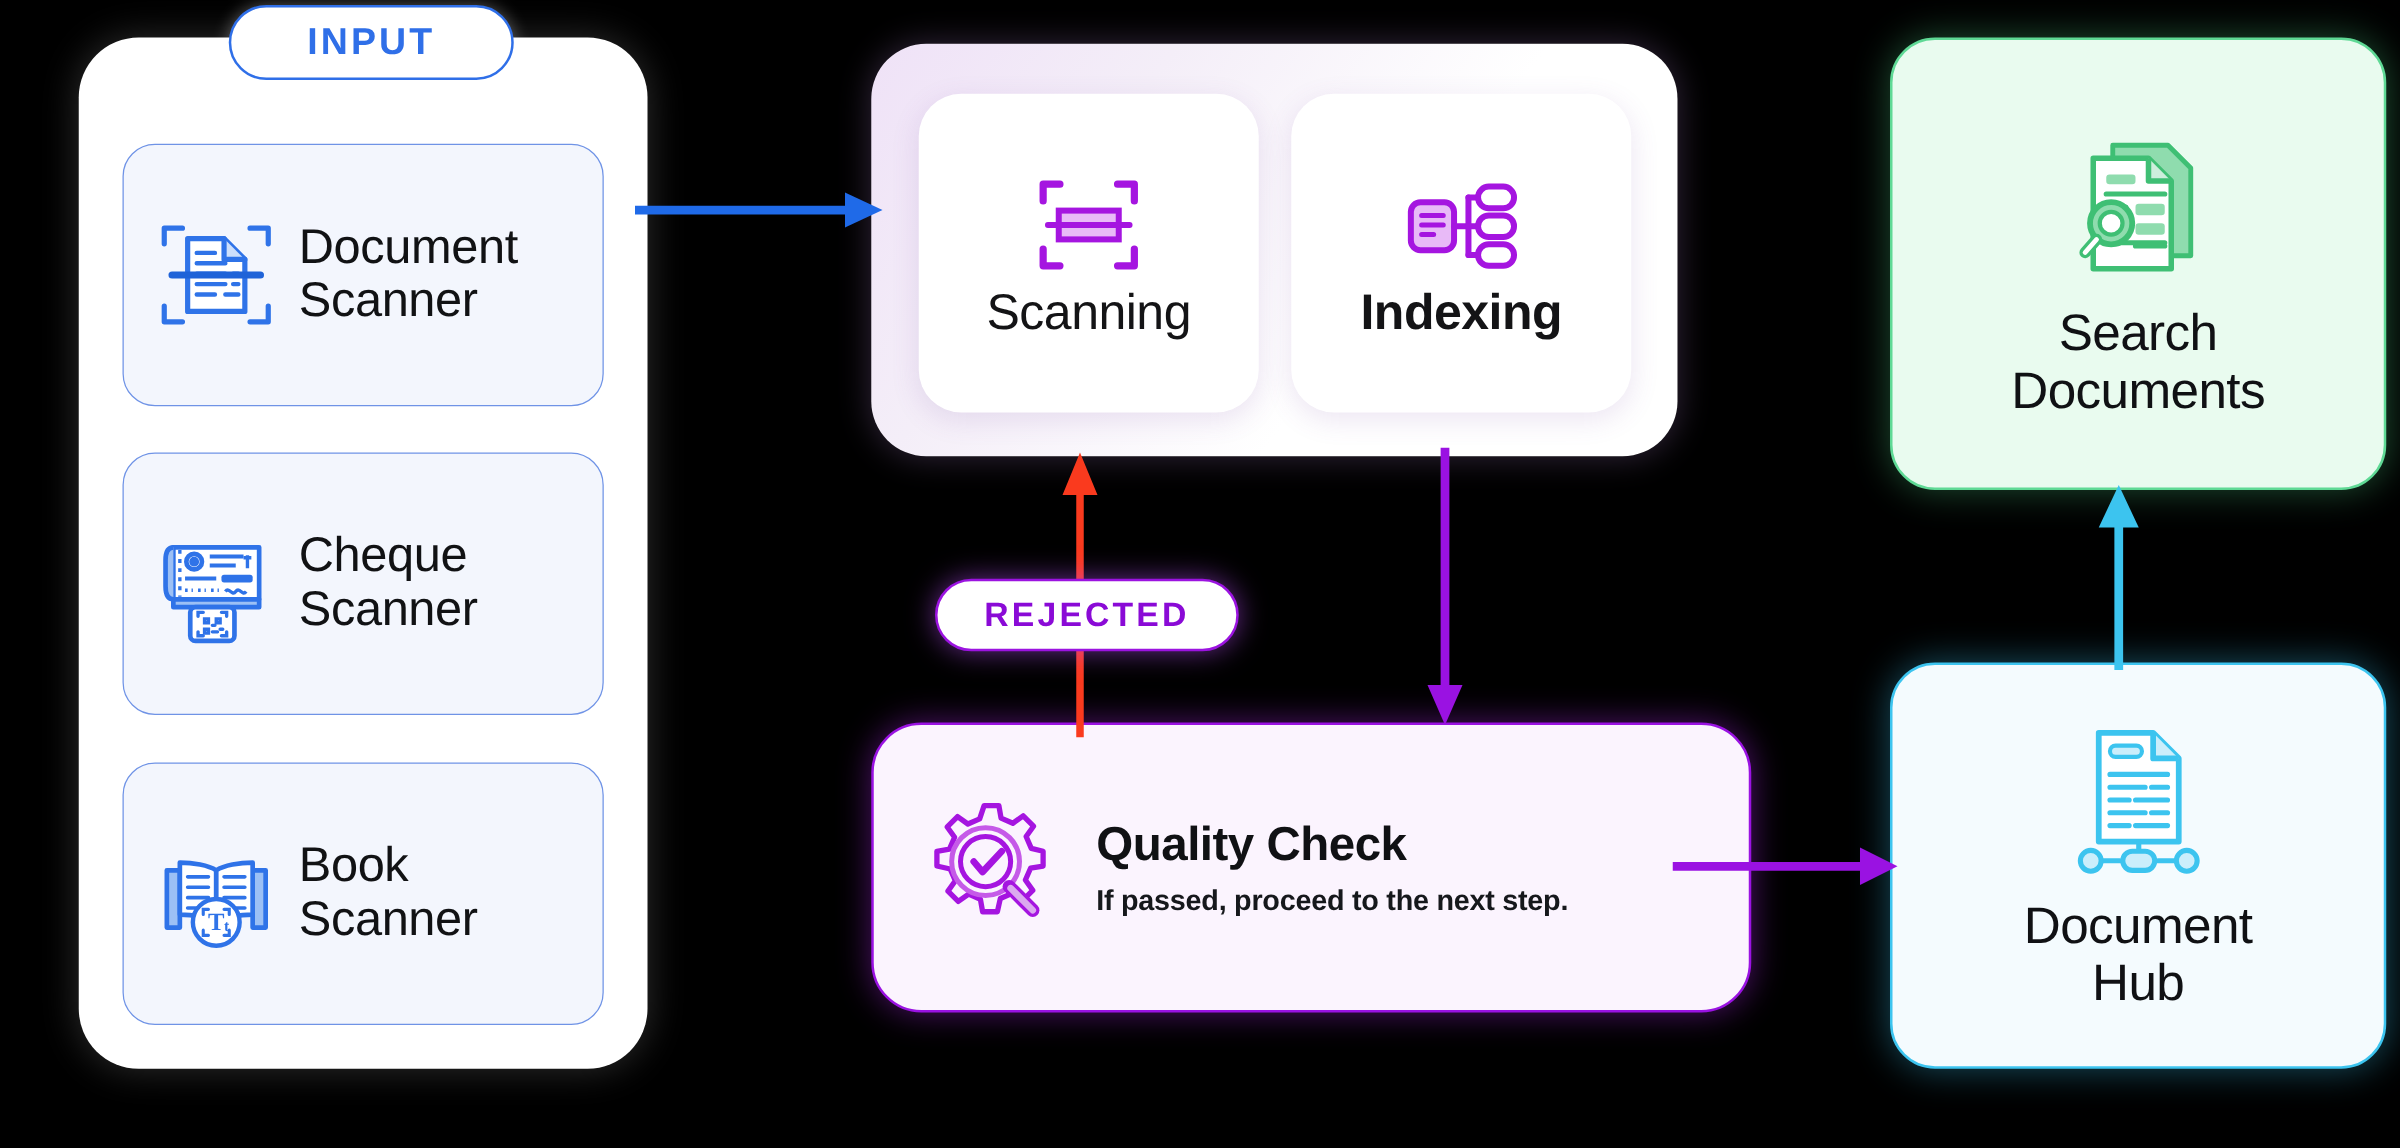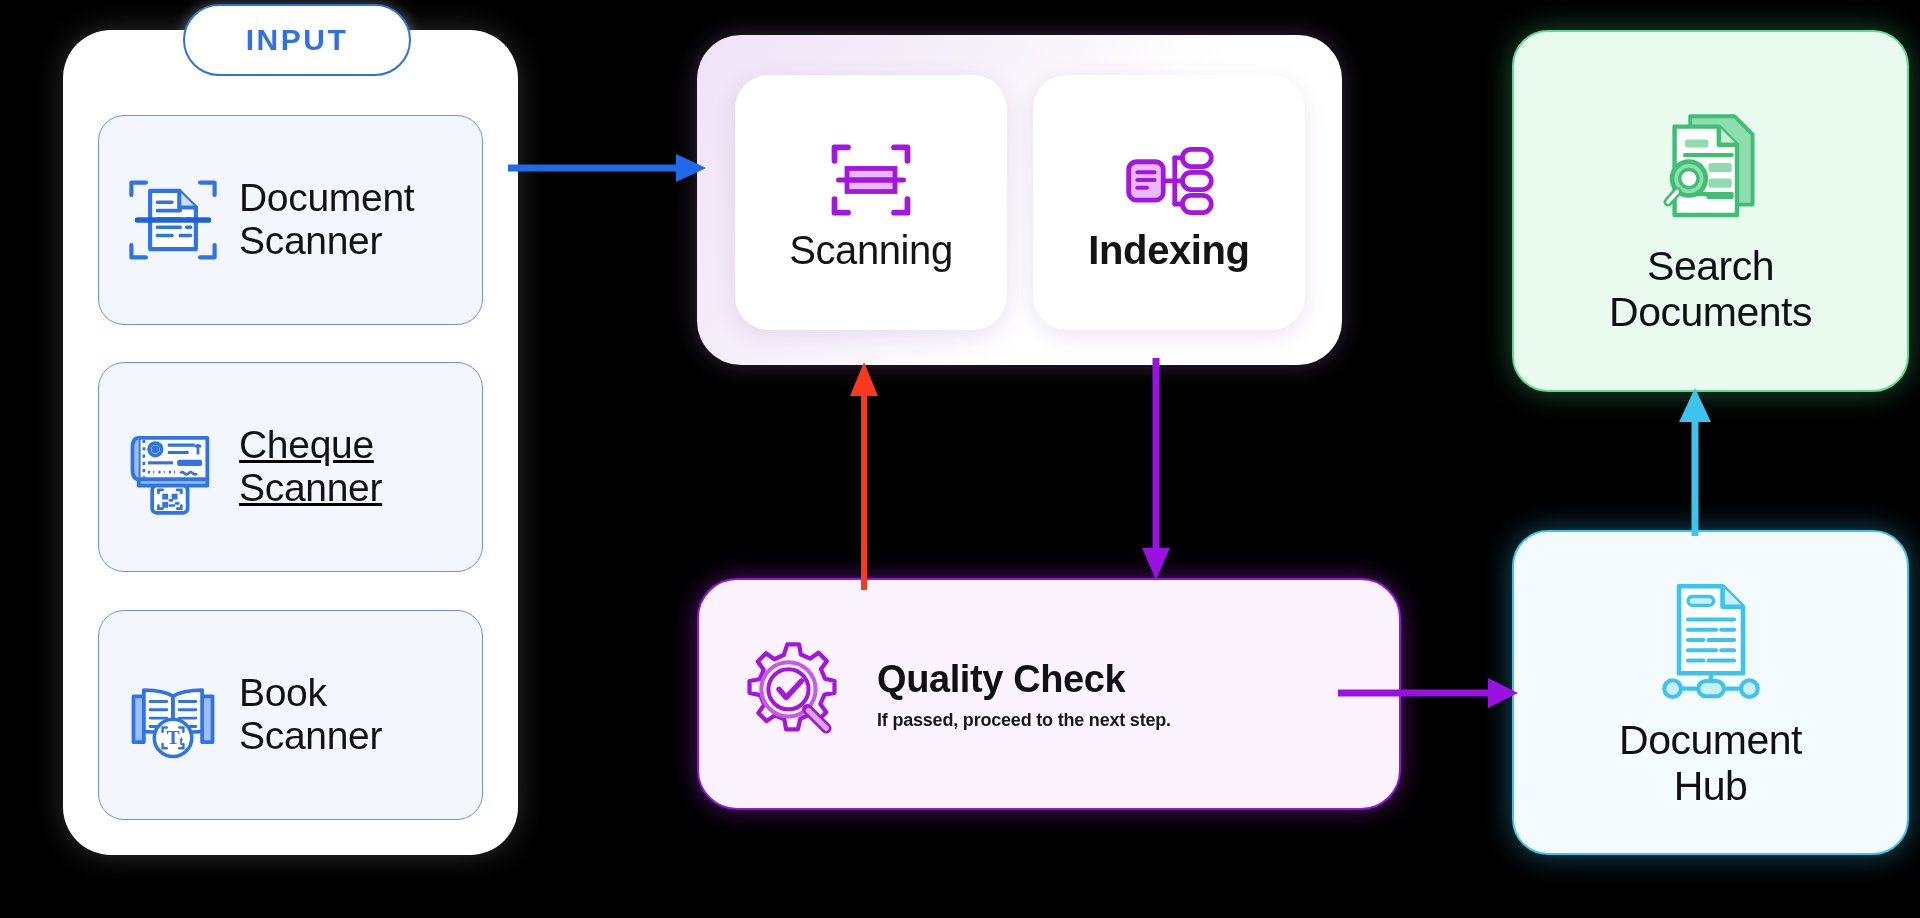--- a/index.html
+++ b/index.html
@@ -13,21 +13,21 @@
 
   
   .badge {
     position:absolute; z-index:30;
     background:#ffffff;
     border-radius:999px;
     display:flex; align-items:center; justify-content:center;
     font-weight:bold; letter-spacing:2.5px;
   }
   #input-badge {
-    left:183px; top:4px; width:228px; height:72px;
+    left:183px; top:4px; width:228px; height:60px;
     border:2.5px solid #2f6fe8;
     color:#2f6fe8; font-size:30px;
     box-shadow:0 0 14px rgba(255,255,255,.35);
   }
   #output-badge {
     left:1618px; top:2px; width:244px; height:58px;
     border:2.5px solid #3fbf74;
     color:#3fbf74; font-size:30px;
     box-shadow:0 0 14px rgba(180,255,210,.35);
   }
@@ -45,21 +45,21 @@
     box-shadow:0 0 30px rgba(255,255,255,.18);
   }
   .src-card {
     position:absolute; left:35px; width:385px; height:210px;
     background:#f3f6fd; border:1.6px solid #6f93e6;
     border-radius:26px;
     display:flex; align-items:center; gap:14px;
     padding:0 10px 0 22px;
   }
   #src-0 { top:85px; }
-  #src-1 { top:332px;text-decoration:underline; }
+  #src-1 { top:332px; }
   #src-2 { top:580px; }
   .src-label {
     font-size:39px; color:#111214; line-height:1.1;
     letter-spacing:-.3px; white-space:pre-line;
   }
   .src-icon { flex:0 0 auto; width:104px; height:104px; }
 
   
   #process-panel {
     position:absolute; left:697px; top:35px; width:645px; height:330px;
@@ -82,21 +82,21 @@
   #quality-card {
     position:absolute; left:697px; top:578px; width:704px; height:232px;
     background:#fbf4fe; border:2.2px solid #9a12e2;
     border-radius:40px;
     box-shadow:0 0 26px rgba(170,40,230,.45);
     display:flex; align-items:center; padding:0 30px 0 34px; gap:26px;
   }
   #quality-icon { flex:0 0 auto; width:118px; height:118px; }
   #quality-text { display:flex; flex-direction:column; gap:9px; }
   #quality-title { font-size:38px; font-weight:bold; color:#101114; letter-spacing:-.4px; }
-  .quality-line { font-size:18px; font-weight:bold; color:#16181c; letter-spacing:-.2px; }
+  .quality-line { font-size:23px; font-weight:bold; color:#16181c; letter-spacing:-.2px; }
 
   
   #output-card {
     position:absolute; left:1512px; top:30px; width:397px; height:362px;
     background:#e9fbef; border:2px solid #5fd995; border-radius:36px;
     box-shadow:0 0 30px rgba(90,230,150,.35);
     display:flex; flex-direction:column; align-items:center; justify-content:center;
     gap:16px; padding-top:12px;
   }
   #hub-card {
@@ -225,20 +225,23 @@
         <g fill="none" stroke="#a515e0" stroke-width="5">
           <rect x="64" y="18" width="30" height="18" rx="9"></rect>
           <rect x="64" y="42" width="30" height="18" rx="9"></rect>
           <rect x="64" y="66" width="30" height="18" rx="9"></rect>
         </g>
       </svg>
       <div class="proc-label">Indexing</div>
     </div>
   </div>
 
+  <div class="badge" id="rejected-badge">
+    <span>REJECTED</span>
+  </div>
 
   <div id="quality-card">
     <svg id="quality-icon" viewBox="0 0 100 100">
       <g fill="none" stroke="#a515e0" stroke-width="3.6" stroke-linejoin="round">
         <path d="M46 8h10l1.5 8.5 8 3.5 7-5 7 7-5 7 3.5 8L86 39v10l-8.5 1.5-3.5 8 5 7-7 7-7-5-8 3.5L55 80H45l-1.5-8.5-8-3.5-7 5-7-7 5-7-3.5-8L14 49V39l8.5-1.5 3.5-8-5-7 7-7 7 5 8-3.5z"></path>
         <circle cx="47" cy="46" r="23" stroke="#c55ae8" stroke-width="3.4"></circle>
         <circle cx="47" cy="46" r="17" stroke="#a515e0" stroke-width="3.4"></circle>
       </g>
       <path d="M39 46l6 7 13-14" fill="none" stroke="#a515e0" stroke-width="4.6" stroke-linecap="round" stroke-linejoin="round"></path>
       <path d="M63 63l16 16" stroke="#a515e0" stroke-width="9" stroke-linecap="round"></path>

